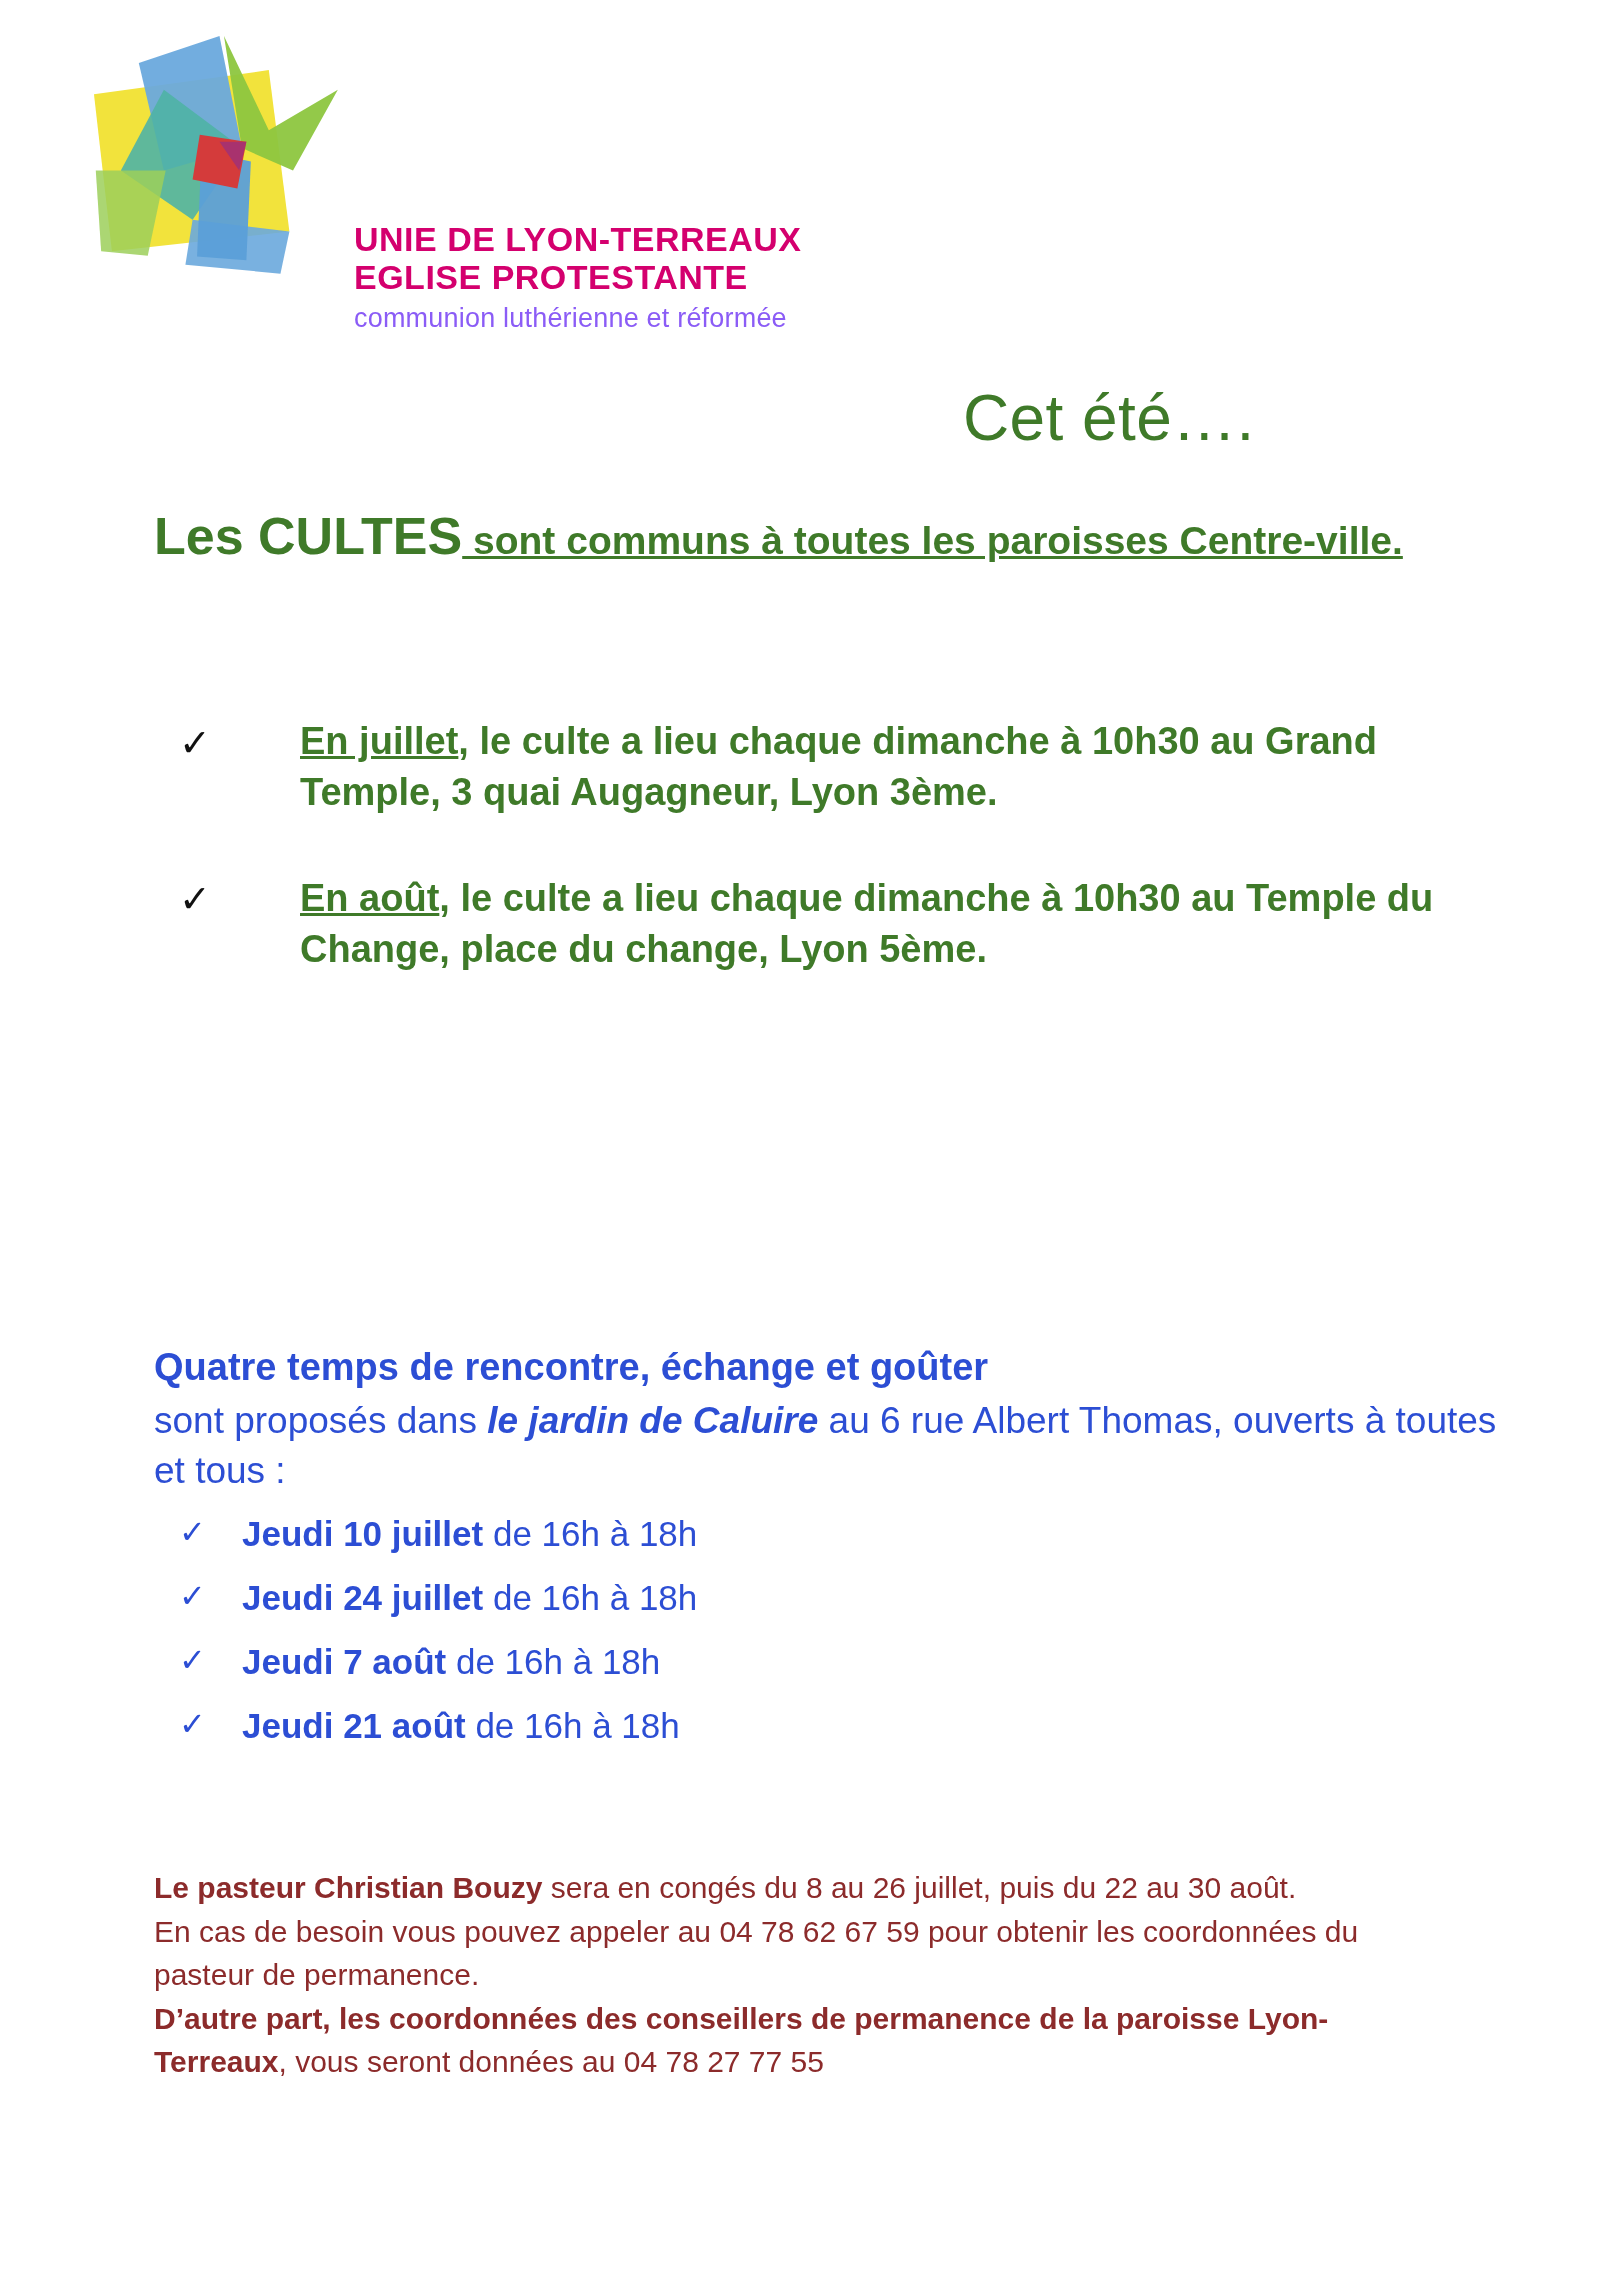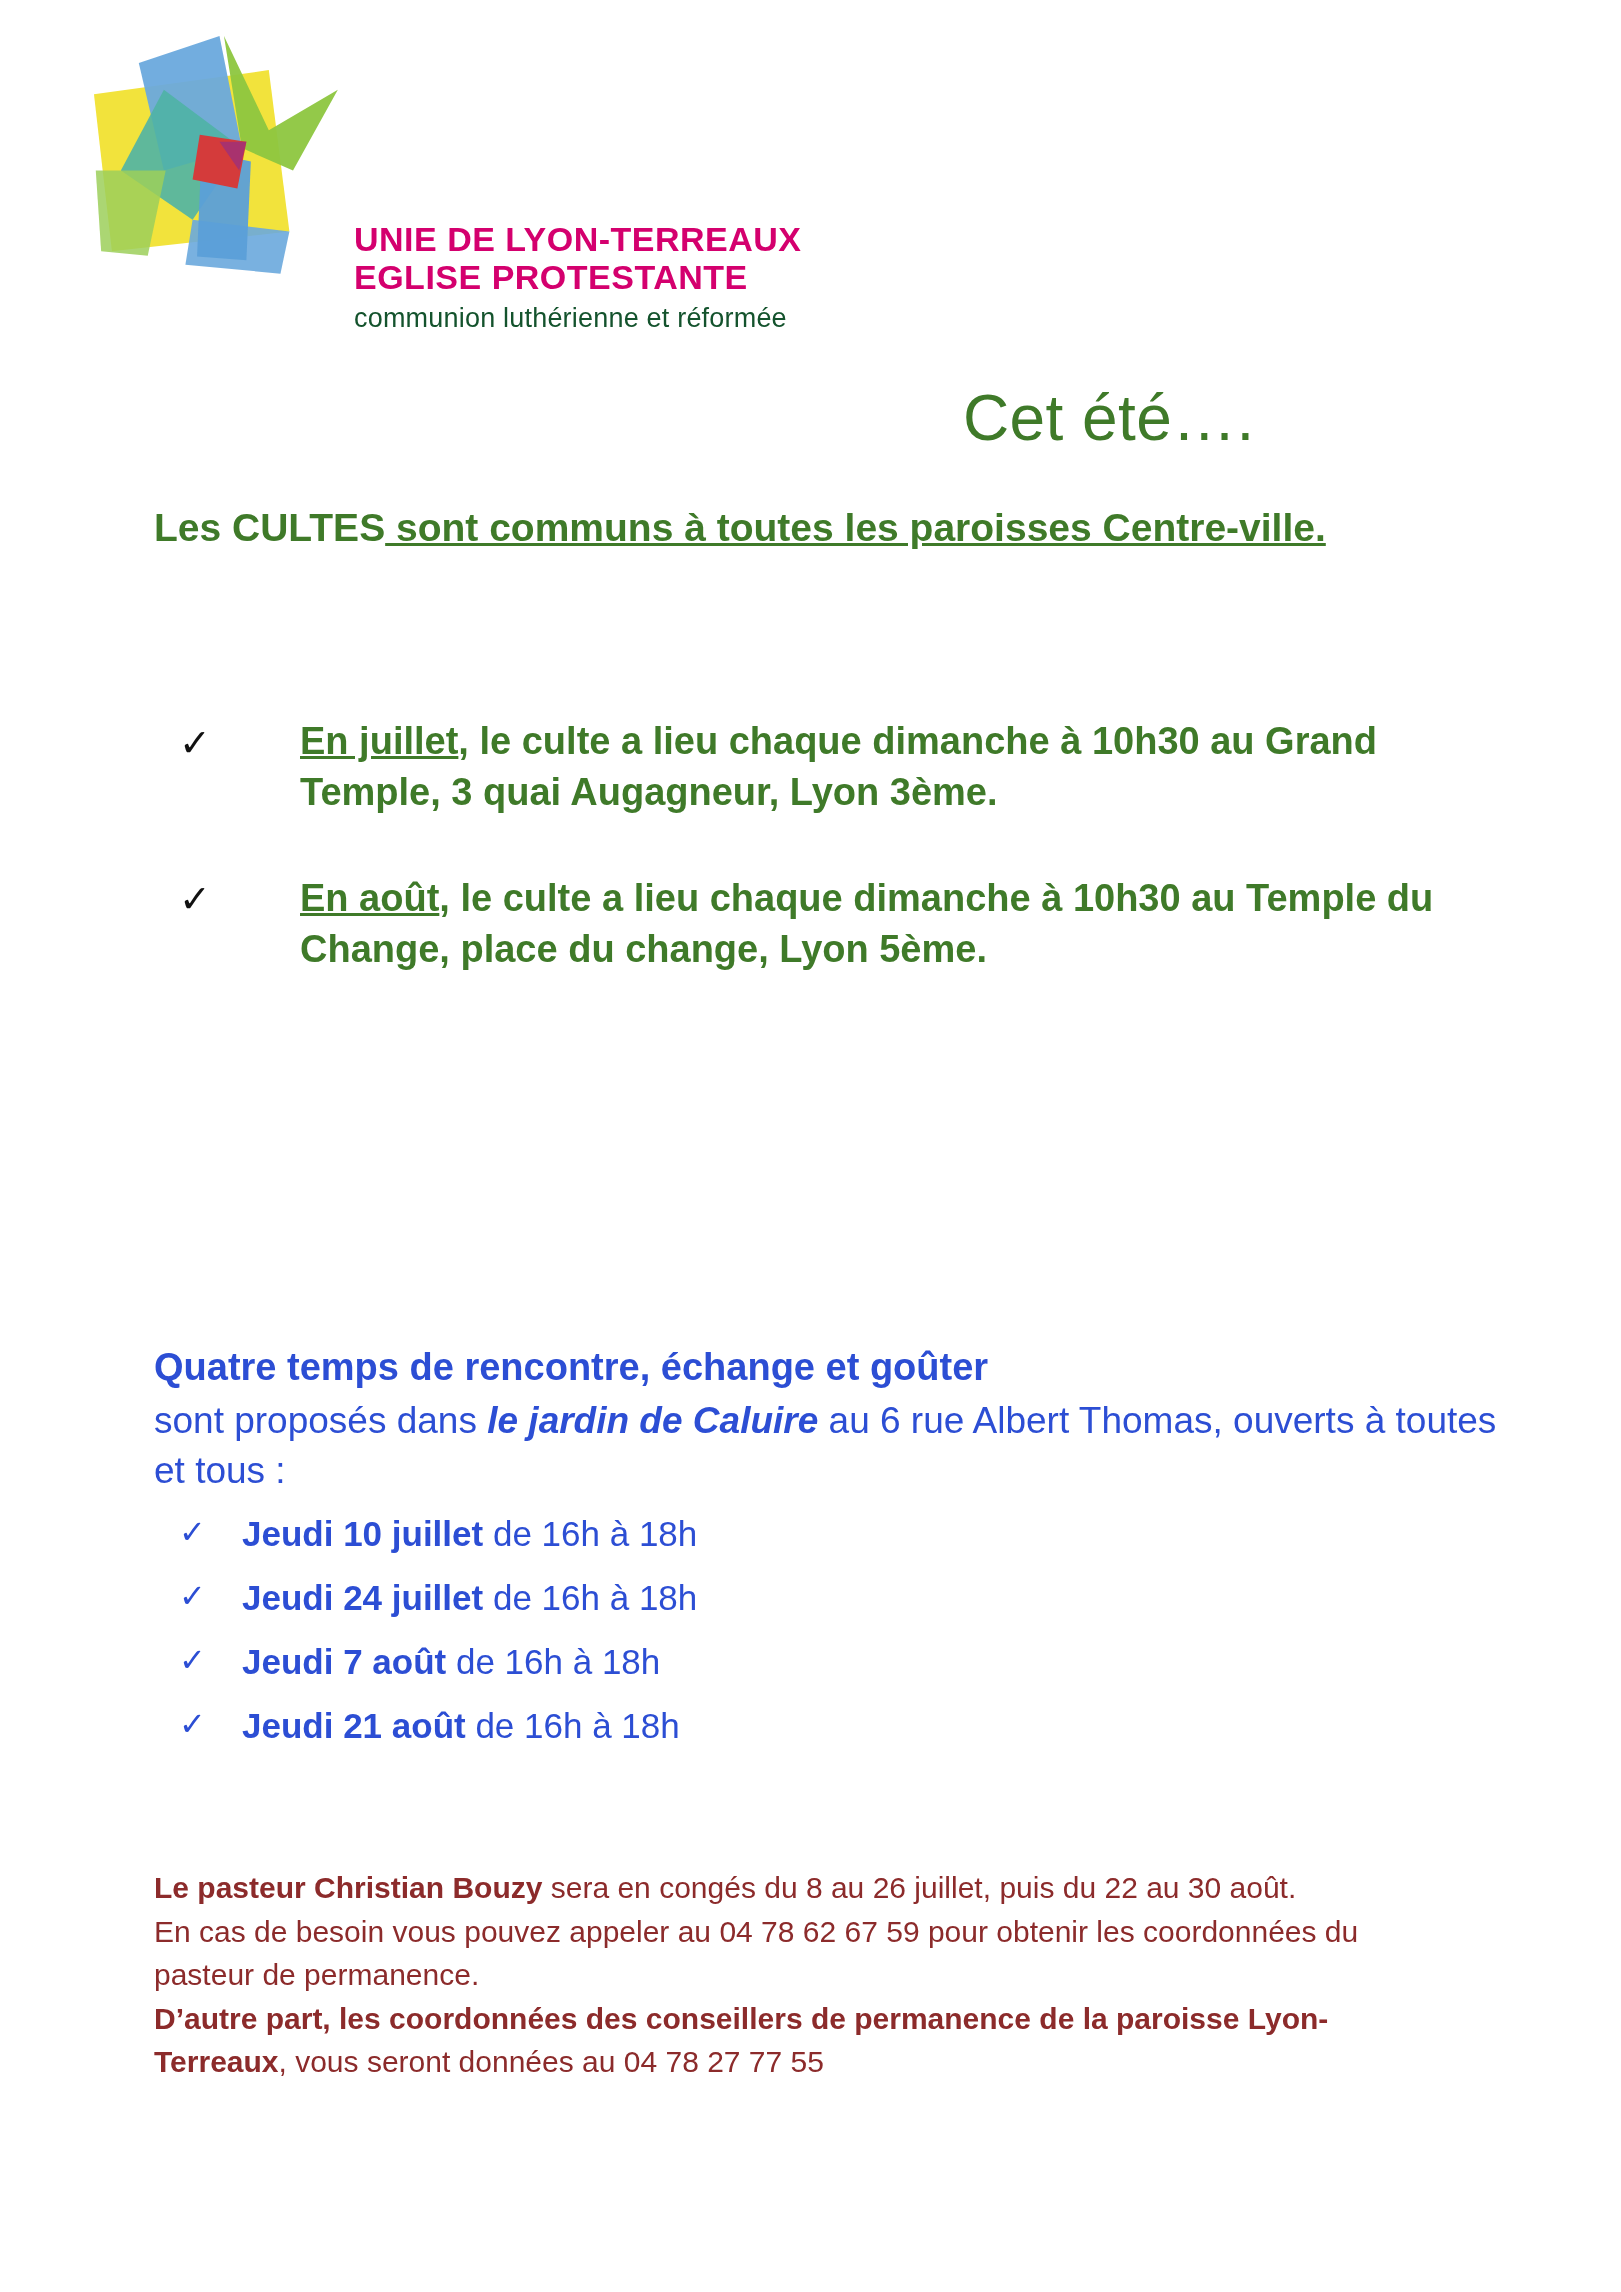--- a/index.html
+++ b/index.html
@@ -45,21 +45,21 @@
     line-height: 1.12;
     white-space: nowrap;
   }
   .logo-line1 .light {
     color: #d4006e;
     font-weight: bold;
   }
   .logo-line2 {
     font-family: "Liberation Sans", sans-serif;
     font-size: 27px;
-    color: #14532d;
+    color: #8b5cf6;
     margin-top: 7.2px;
     letter-spacing: 0.2px;
     white-space: nowrap;
   }
   .logo-line3 {
     font-family: "Liberation Sans", sans-serif;
     font-size: 26px;
     color: #4a4a4a;
     margin-top: 12.5px;
     margin-left: 45px;
@@ -80,21 +80,21 @@
   }
   .cultes-block {
     position: absolute;
     top: 502px;
     left: 154px;
     width: 1325px;
     color: #3f7a29;
     line-height: 1.34;
   }
   .cultes-big {
-    font-size: 39px;
+    font-size: 52px;
     font-weight: bold;
   }
   .cultes-small {
     font-size: 39px;
     font-weight: bold;
     text-decoration: underline;
   }
 
   
   .green-list {

